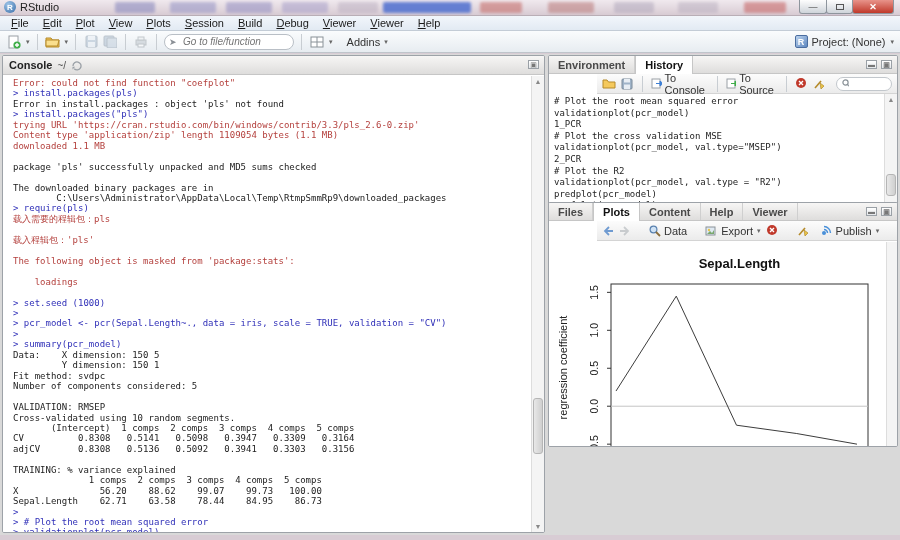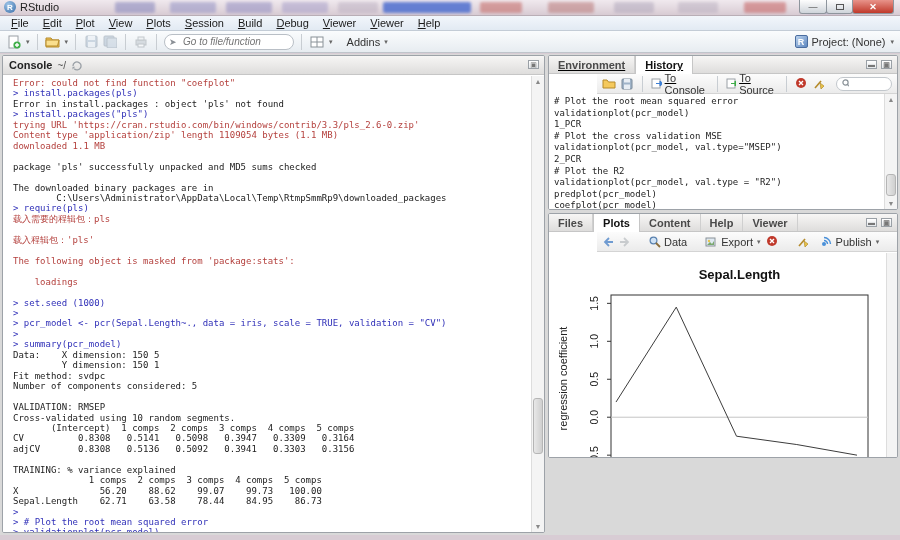--- a/index.html
+++ b/index.html
@@ -31,22 +31,22 @@
   .goto-wrap { position:relative; display:flex; align-items:center; }
   .goto-ic { position:absolute; left:5px; font-size:9px; color:#8a8f95; }
   .spacer { flex:1; }
   .proj { display:flex; align-items:center; gap:4px; font-size:11px; color:#333; }
   .cube { width:13px; height:13px; background:linear-gradient(135deg,#bcd4ee,#5d87c0); border:1px solid #4a6da0; border-radius:2px; color:#fff; font-size:9px; font-weight:bold; text-align:center; line-height:12px; }
 
   
   .workspace { position:absolute; top:54px; left:0; right:0; bottom:5px; background:#d9d9d9; }
   .panel { position:absolute; background:#fff; border:1px solid #9da2a8; border-radius:2px; overflow:hidden; }
   #console-panel { left:2px; top:1px; width:543px; height:478px; }
-  #env-panel { left:548px; top:1px; width:350px; height:155px;text-decoration:underline; }
-  #plots-panel { left:548px; top:159px; width:350px; height:245px; }
+  #env-panel { left:548px; top:1px; width:350px; height:155px; }
+  #plots-panel { left:548px; top:148px; width:350px; height:245px; }
 
   .ptabs { height:18px; background:linear-gradient(#f7f6f5,#dedddc); border-bottom:1px solid #c6c6c6; display:flex; font-size:11px; font-weight:bold; color:#4a4a4a; position:relative; }
   .ptab { padding:0 9px; display:flex; align-items:center; border-right:1px solid #cfcfcf; cursor:default; }
   .ptab.active { background:#fff; color:#111; margin-bottom:-1px; border-right:1px solid #c6c6c6; border-left:1px solid #c6c6c6; }
   .minmax { position:absolute; right:5px; top:4px; display:flex; gap:4px; }
   .mm { width:11px; height:9px; border:1px solid #9aa0a6; background:linear-gradient(#fff,#e4e7ea); font-size:7px; color:#777; text-align:center; line-height:7px; }
 
   .ptoolbar { height:20px; background:linear-gradient(#fcfcfc,#ebebeb); border-bottom:1px solid #d4d4d4; display:flex; align-items:center; gap:5px; padding:0 5px; font-size:11px; color:#333;margin-left:48px; }
   .tbtn { display:flex; align-items:center; gap:3px; cursor:default; }
   .searchbox { width:118px; height:14px; border:1px solid #c2c7cc; border-radius:7px; background:#fff; display:flex; align-items:center; padding:0 5px; gap:3px; }

